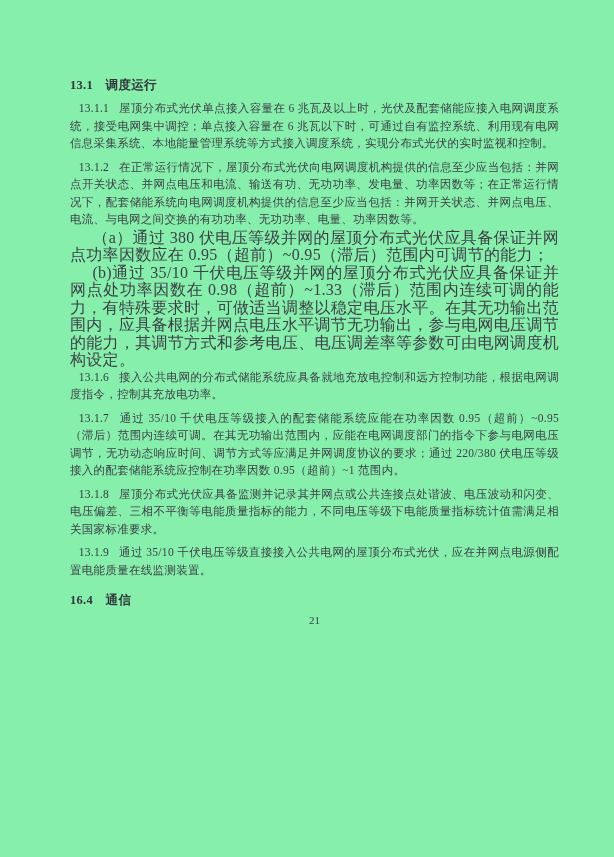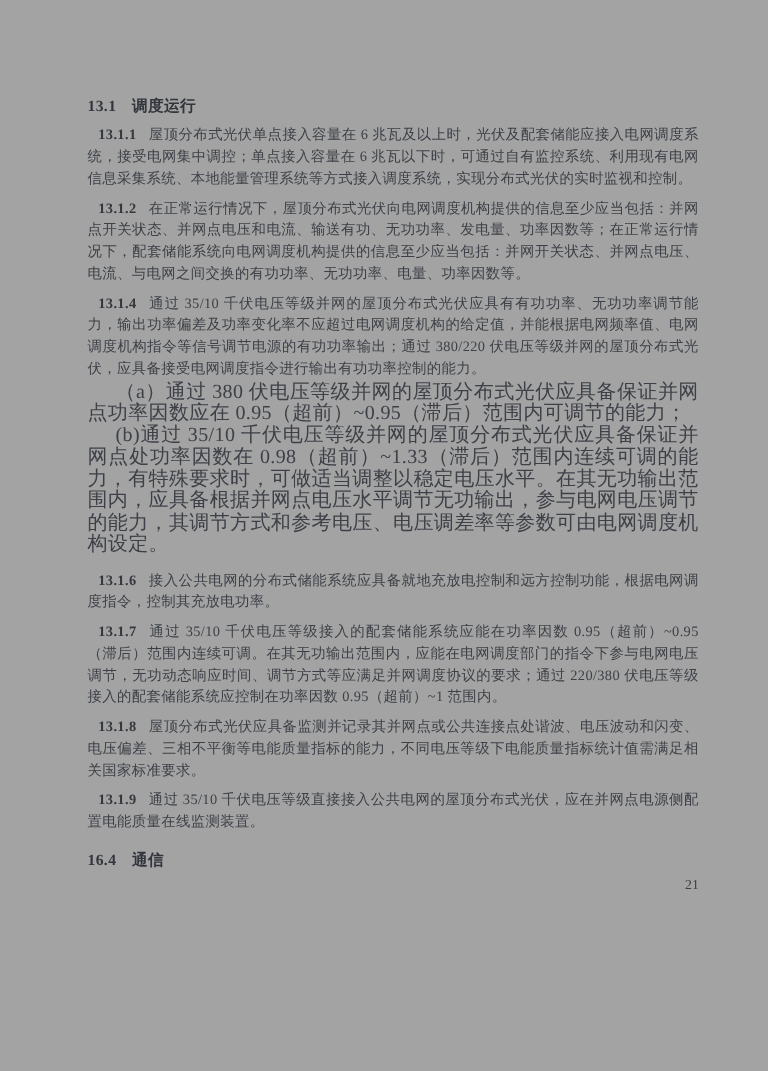--- a/index.html
+++ b/index.html
@@ -4,21 +4,21 @@
 <style>
   html, body {
     margin: 0;
     padding: 0;
     background: #ffffff;
   }
   .page {
     position: relative;
     width: 614px;
     height: 857px;
-    background: #a3a3a3;
+    background: #86efac;
     overflow: hidden;
     font-family: "Liberation Serif", "DejaVu Serif", serif;
     color: #3d4147;
   }
   .content {
     position: absolute;
     left: 70px;
     top: 76px;
     width: 489px;
   }
@@ -38,41 +38,41 @@
   }
   .clause {
     font-size: 11.5px;
     line-height: 17.5px;
     letter-spacing: 0.3px;
     text-align: justify;
     text-indent: 0.75em;
     margin: 6px 0 0 0;
   }
   .clause.tight {
-    margin-top: 12px;
+    margin-top: 0;
   }
   .cnum {
-    font-weight: 700;
+    font-weight: 400;
     color: #34383e;
     padding-right: 0.85em;
   }
   .clead {
     font-weight: 700;
     color: #34383e;
   }
   .item {
     font-size: 16px;
     line-height: 17.5px;
     letter-spacing: 0.3px;
     text-align: justify;
     text-indent: 1.4em;
     margin: 0;
   }
   .pageno {
-    text-align: right;
+    text-align: center;
     font-size: 11px;
     margin-top: 4px;
     color: #3d4147;
   }
 </style>
 </head>
 <body>
 
 <div class="page">
   <div class="content">
@@ -83,23 +83,20 @@
 
     <p class="clause">
       <span class="cnum">13.1.1</span><span>屋顶分布式光伏单点接入容量在 6 兆瓦及以上时，光伏及配套储能应接入电网调度系统，接受电网集中调控；单点接入容量在 6 兆瓦以下时，可通过自有监控系统、利用现有电网信息采集系统、本地能量管理系统等方式接入调度系统，实现分布式光伏的实时监视和控制。</span>
     </p>
 
     <p class="clause">
       <span class="cnum">13.1.2</span><span>在正常运行情况下，屋顶分布式光伏向电网调度机构提供的信息至少应当包括：并网点开关状态、并网点电压和电流、输送有功、无功功率、发电量、功率因数等；在正常运行情况下，配套储能系统向电网调度机构提供的信息至少应当包括：并网开关状态、并网点电压、电流、与电网之间交换的有功功率、无功功率、电量、功率因数等。</span>
     </p>
 
 
-    <p class="clause">
-      <span class="cnum">13.1.4</span><span>通过 35/10 千伏电压等级并网的屋顶分布式光伏应具有有功功率、无功功率调节能力，输出功率偏差及功率变化率不应超过电网调度机构的给定值，并能根据电网频率值、电网调度机构指令等信号调节电源的有功功率输出；通过 380/220 伏电压等级并网的屋顶分布式光伏，应具备接受电网调度指令进行输出有功功率控制的能力。</span>
-    </p>
 
 
     <p class="item">
       <span>（a）</span><span>通过 380 伏电压等级并网的屋顶分布式光伏应具备保证并网点功率因数应在 0.95（超前）~0.95（滞后）范围内可调节的能力；</span>
     </p>
 
     <p class="item">
       <span>(b)</span><span>通过 35/10 千伏电压等级并网的屋顶分布式光伏应具备保证并网点处功率因数在 0.98（超前）~1.33（滞后）范围内连续可调的能力，有特殊要求时，可做适当调整以稳定电压水平。在其无功输出范围内，应具备根据并网点电压水平调节无功输出，参与电网电压调节的能力，其调节方式和参考电压、电压调差率等参数可由电网调度机构设定。</span>
     </p>
 

